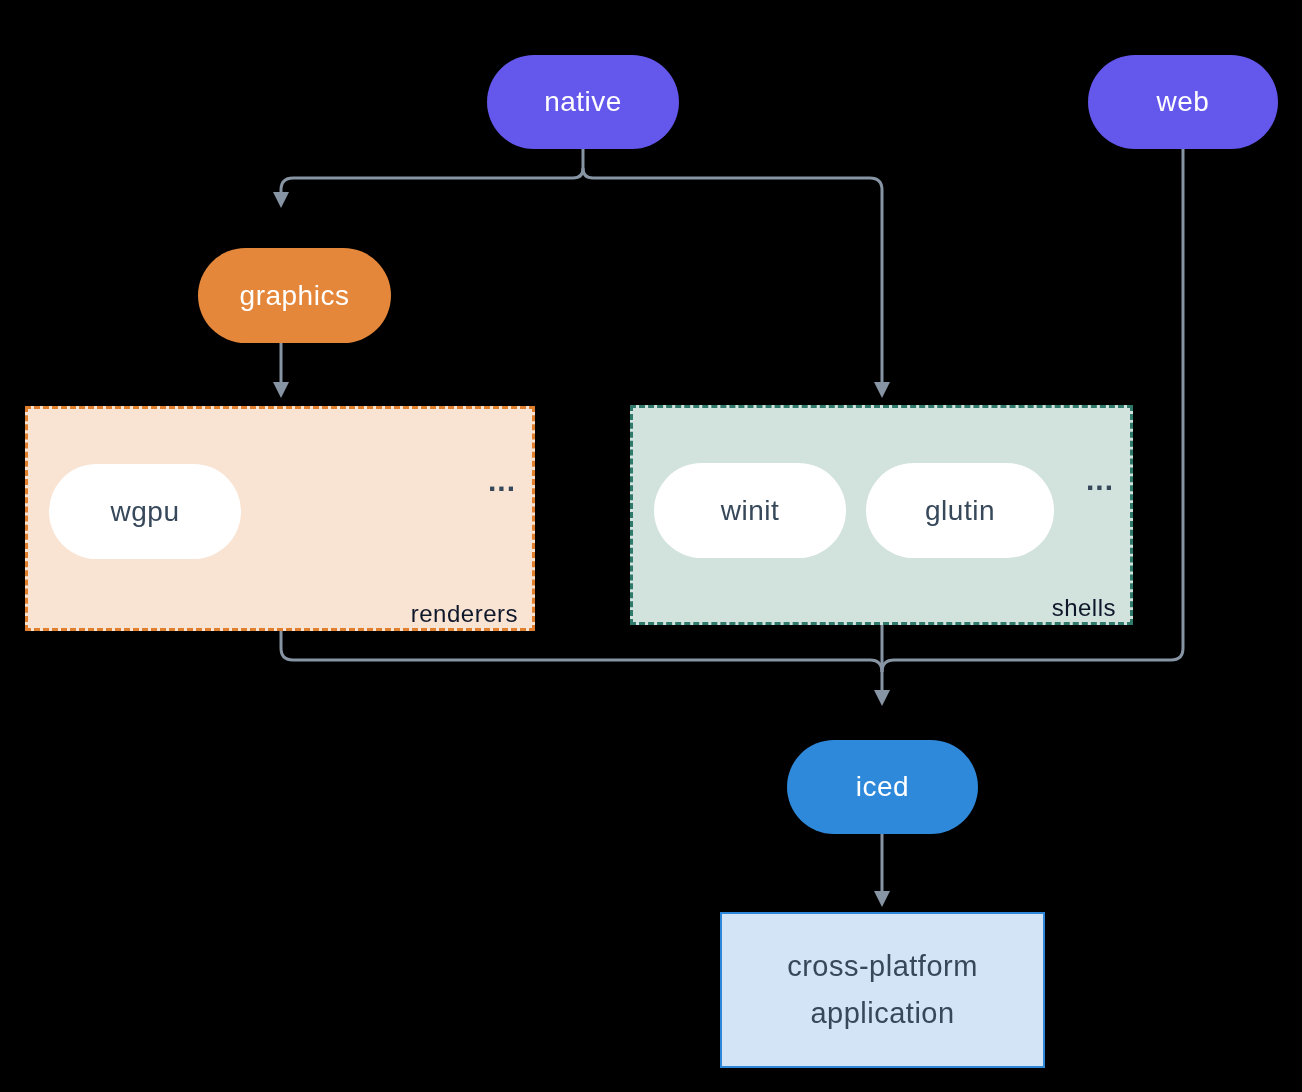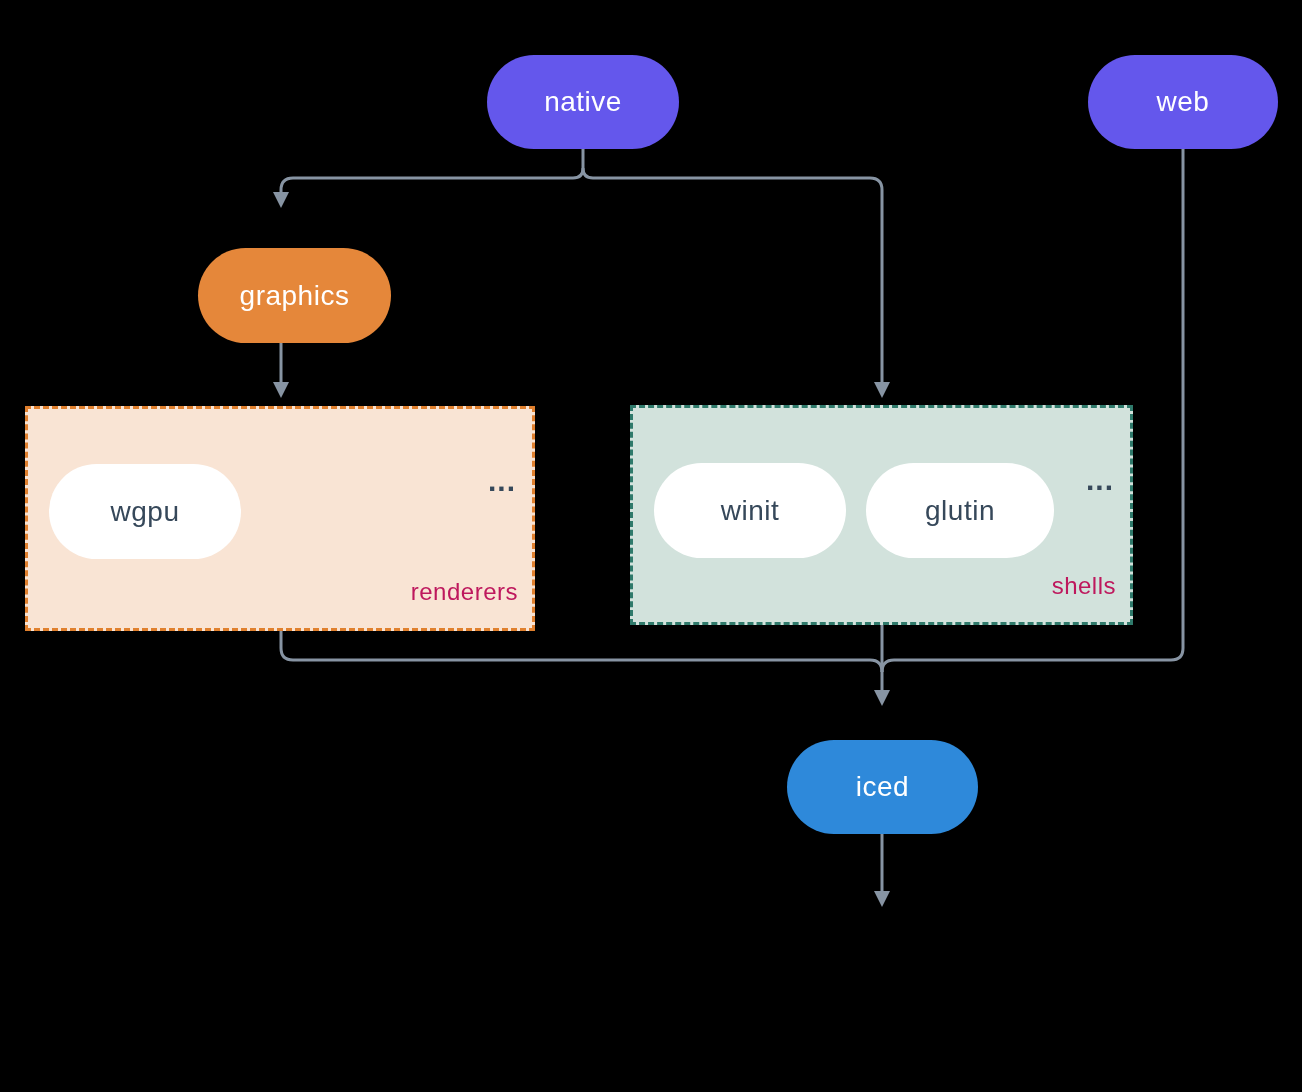--- a/index.html
+++ b/index.html
@@ -74,22 +74,22 @@
     position: absolute;
     right: 16px; top: 24px; height: 95px;
     display: flex; align-items: center;
     color: #36485a;
     font-size: 30px;
     font-weight: bold;
     letter-spacing: 1px;
   }
   .group .group-label {
     position: absolute;
-    right: 14px; bottom: 22px;
-    color: #be185d;
+    right: 14px; bottom: 0;
+    color: #0f172a;
     font-size: 24px;
     letter-spacing: 0.5px;
     margin-left: 11px;
   }
   .node-app {
     position: absolute;
     left: 720px; top: 912px; width: 325px; height: 156px;
     box-sizing: border-box;
     background: #d3e4f7;
     border: 2px solid #2e86d8;
@@ -159,14 +159,18 @@
       <span>glutin</span>
     </div>
     <div class="ellipsis">...</div>
     <div class="group-label">shells</div>
   </div>
 
   <div class="pill blue node-iced">
     <span>iced</span>
   </div>
 
+  <div class="node-app">
+    <span>cross-platform</span>
+    <span>application</span>
+  </div>
 
 </div>
 
 </body></html>

